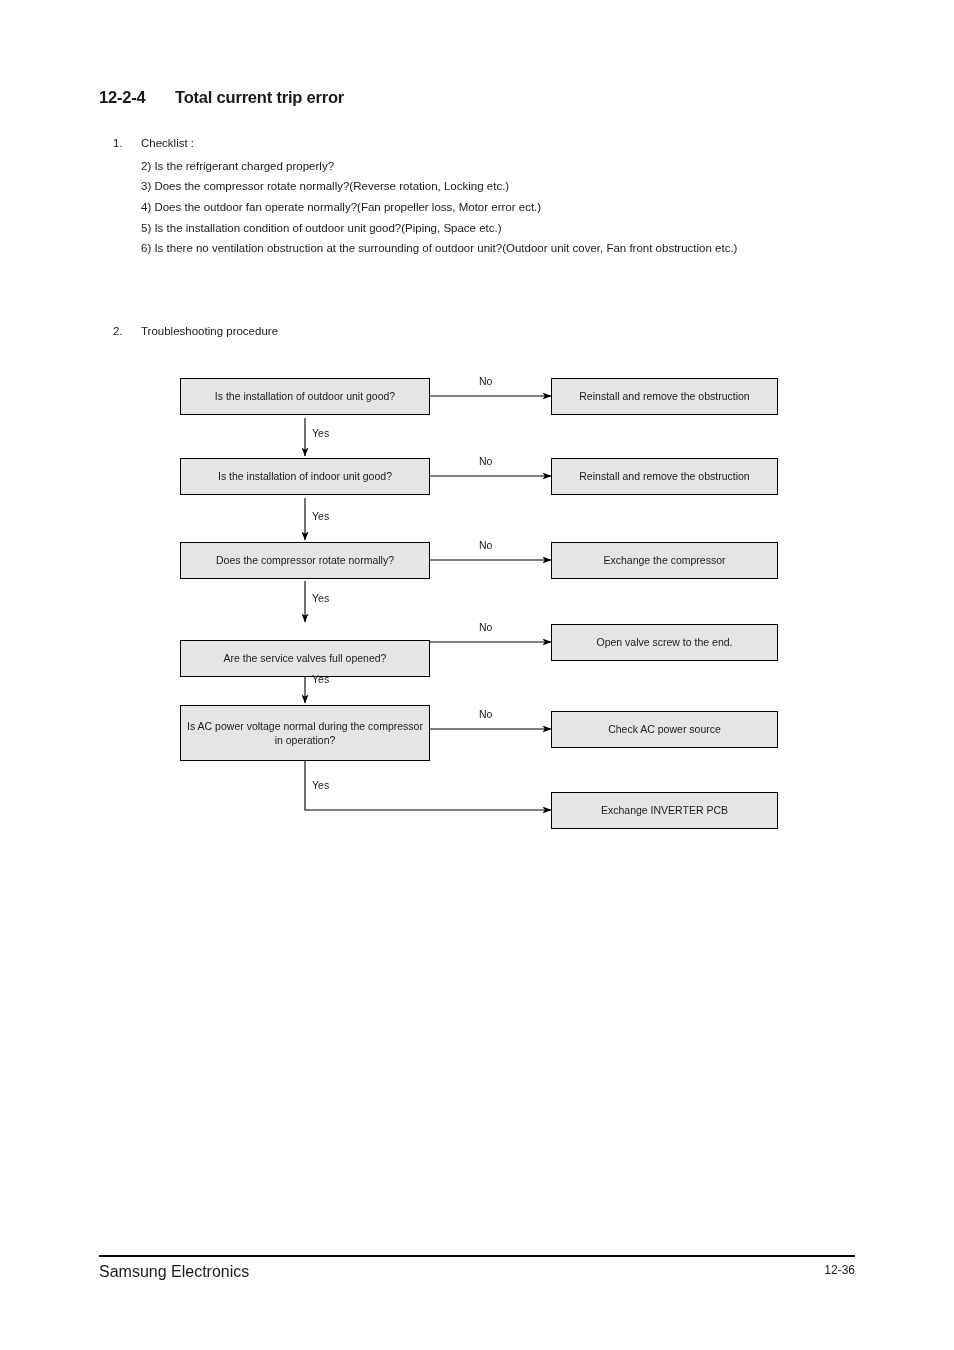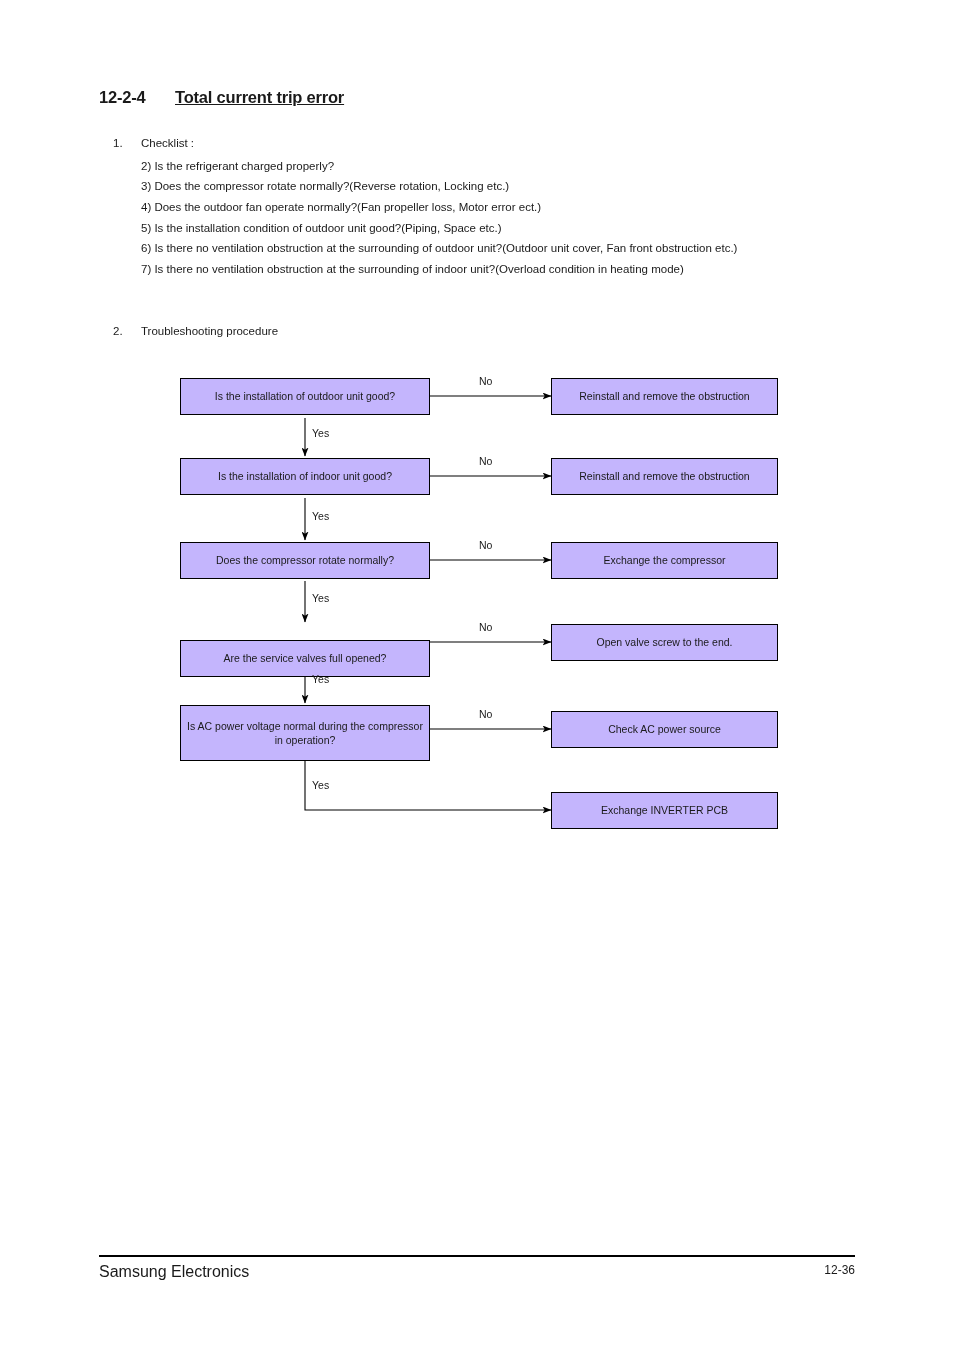--- a/index.html
+++ b/index.html
@@ -18,21 +18,20 @@
 
   
   .page-heading {
     position: absolute;
     left: 99px;
     top: 88px;
     font-size: 16.5px;
     font-weight: bold;
     letter-spacing: -0.2px;
     white-space: nowrap;
-    text-decoration: underline;
   }
   .page-heading .num {
     display: inline-block;
     min-width: 76px;
   }
 
   
   .section {
     position: absolute;
     left: 113px;
@@ -69,21 +68,21 @@
     left: 0;
     top: 0;
     width: 954px;
     height: 1350px;
     pointer-events: none;
   }
   .fc-box {
     position: absolute;
     box-sizing: border-box;
     border: 1.1px solid #000000;
-    background: #c4b5fd;
+    background: #e5e5e5;
     display: flex;
     align-items: center;
     justify-content: center;
     text-align: center;
     font-size: 10.5px;
     line-height: 1.35;
     padding: 2px 6px;
     color: #1a1a1a;
   }
   .fc-label {
@@ -125,21 +124,20 @@
 <div class="section" id="sec-checklist">
   <div class="section-title">
     <span class="marker">1.</span><span>Checklist :</span>
   </div>
   <ul class="checklist">
     <li>2) Is the refrigerant charged properly?</li>
     <li>3) Does the compressor rotate normally?(Reverse rotation, Locking etc.)</li>
     <li>4) Does the outdoor fan operate normally?(Fan propeller loss, Motor error ect.)</li>
     <li>5) Is the installation condition of outdoor unit good?(Piping, Space etc.)</li>
     <li>6) Is there no ventilation obstruction at the surrounding of outdoor unit?(Outdoor unit cover, Fan front obstruction etc.)</li>
-    <li>7) Is there no ventilation obstruction at the surrounding of indoor unit?(Overload condition in heating mode)</li>
   </ul>
 </div>
 
 <div class="section" id="sec-trouble">
   <div class="section-title">
     <span class="marker">2.</span><span>Troubleshooting procedure</span>
   </div>
 </div>
 
 <svg id="flowchart" xmlns="http://www.w3.org/2000/svg">

